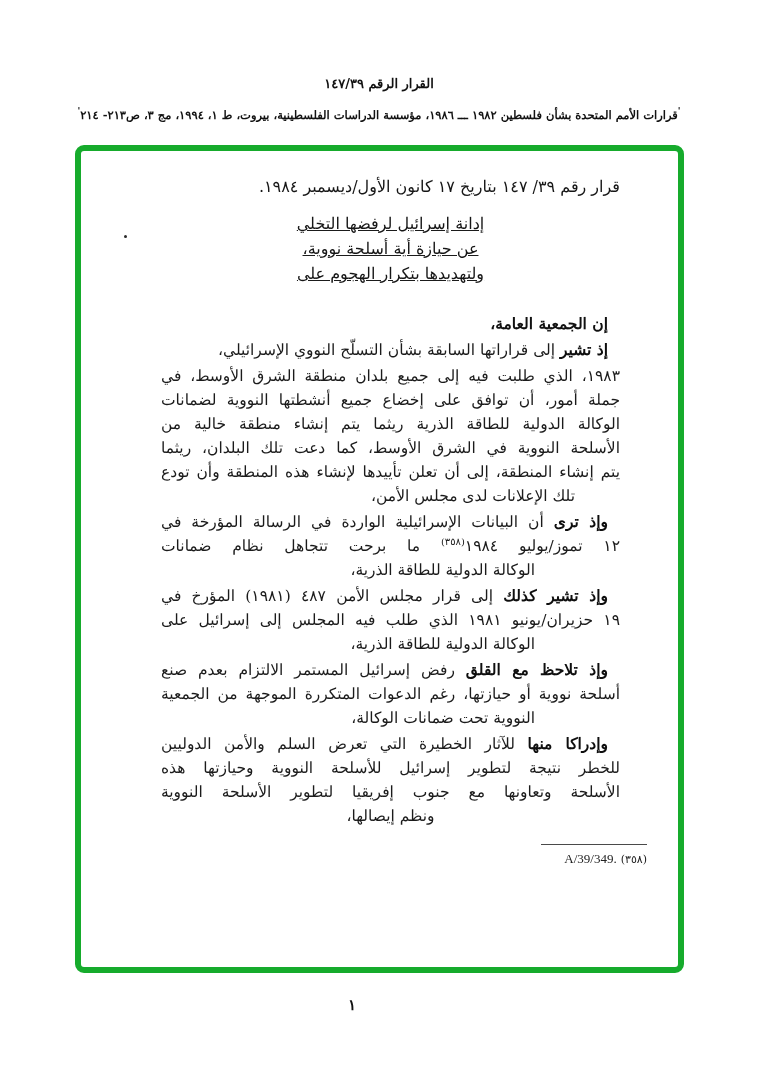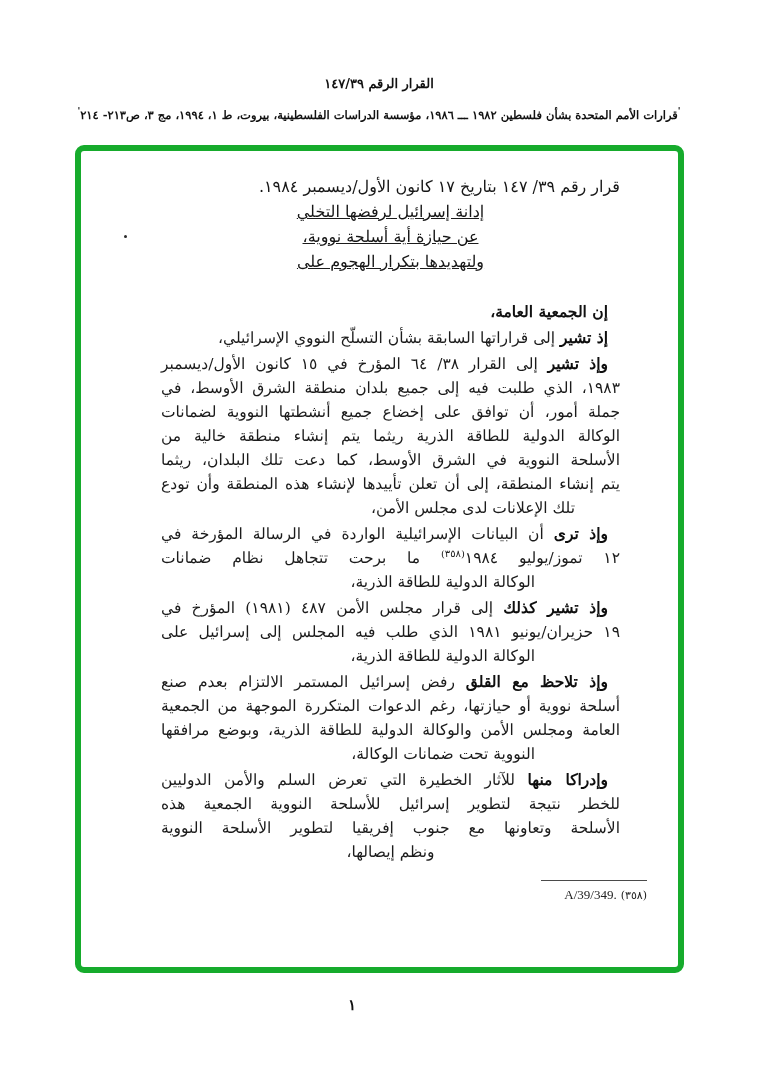--- a/index.html
+++ b/index.html
@@ -18,21 +18,21 @@
     color:#121212;direction:rtl;white-space:nowrap;
   }
   .doc-sub .q{font-size:9px;vertical-align:super;}
   
   .green-box{
     position:absolute;left:75px;top:145px;width:609px;height:828px;
     box-sizing:border-box;border:6px solid #16ab2c;border-radius:9px;
     padding:24px 58px 0 80px;direction:rtl;background:#fff;
   }
   .res-heading{
-    font-size:16px;line-height:24px;text-align:right;margin-bottom:0;
+    font-size:16px;line-height:24px;text-align:right;margin-bottom:12px;
     color:#161616;
   }
   .res-subtitle{margin-bottom:26px;text-decoration:underline;}
   .res-subtitle .ctr{
     text-align:center;font-size:16px;line-height:25px;color:#161616;
   }
   .opening{
     font-weight:bold;font-size:15.5px;line-height:24px;text-align:right;
     text-indent:12px;margin-bottom:2px;color:#111;
   }
@@ -88,21 +88,20 @@
     <div class="ctr">ولتهديدها بتكرار الهجوم على</div>
   </div>
 
   <div class="opening">إن الجمعية العامة،</div>
 
   <div class="para">
     <div class="ln fst fin" style="padding-right:0;"><b>إذ تشير</b><span> إلى قراراتها السابقة بشأن التسلّح النووي الإسرائيلي،</span></div>
   </div>
 
   <div class="para">
-    <div class="ln fst"><b>وإذ تشير</b><span> إلى القرار ٣٨/ ٦٤ المؤرخ في ١٥ كانون الأول/ديسمبر</span></div>
     <div class="ln">١٩٨٣، الذي طلبت فيه إلى جميع بلدان منطقة الشرق الأوسط، في</div>
     <div class="ln">جملة أمور، أن توافق على إخضاع جميع أنشطتها النووية لضمانات</div>
     <div class="ln">الوكالة الدولية للطاقة الذرية ريثما يتم إنشاء منطقة خالية من</div>
     <div class="ln">الأسلحة النووية في الشرق الأوسط، كما دعت تلك البلدان، ريثما</div>
     <div class="ln">يتم إنشاء المنطقة، إلى أن تعلن تأييدها لإنشاء هذه المنطقة وأن تودع</div>
     <div class="ln fin" style="padding-right:45px;">تلك الإعلانات لدى مجلس الأمن،</div>
   </div>
 
   <div class="para">
     <div class="ln fst"><b>وإذ ترى</b><span> أن البيانات الإسرائيلية الواردة في الرسالة المؤرخة في</span></div>
@@ -112,27 +111,26 @@
 
   <div class="para">
     <div class="ln fst"><b>وإذ تشير كذلك</b><span> إلى قرار مجلس الأمن ٤٨٧ (١٩٨١) المؤرخ في</span></div>
     <div class="ln">١٩ حزيران/يونيو ١٩٨١ الذي طلب فيه المجلس إلى إسرائيل على</div>
     <div class="ln fin">الوكالة الدولية للطاقة الذرية،</div>
   </div>
 
   <div class="para">
     <div class="ln fst"><b>وإذ تلاحظ مع القلق</b><span> رفض إسرائيل المستمر الالتزام بعدم صنع</span></div>
     <div class="ln">أسلحة نووية أو حيازتها، رغم الدعوات المتكررة الموجهة من الجمعية</div>
-    <div class="ln">العامة ومجلس الأمن والوكالة الدولية للطاقة الذرية، وبوضع مرافقها</div>
     <div class="ln fin">النووية تحت ضمانات الوكالة،</div>
   </div>
 
   <div class="para">
     <div class="ln fst"><b>وإدراكا منها</b><span> للآثار الخطيرة التي تعرض السلم والأمن الدوليين</span></div>
-    <div class="ln">للخطر نتيجة لتطوير إسرائيل للأسلحة النووية الجمعية هذه</div>
+    <div class="ln">للخطر نتيجة لتطوير إسرائيل للأسلحة النووية وحيازتها هذه</div>
     <div class="ln">الأسلحة وتعاونها مع جنوب إفريقيا لتطوير الأسلحة النووية</div>
     <div class="ln fin fin-ctr">ونظم إيصالها،</div>
   </div>
 
   <div class="fn-rule"></div>
   <div class="fn-line">
     <span class="marker">(٣٥٨)</span>
     <span class="latin">A/39/349.</span>
   </div>
 

